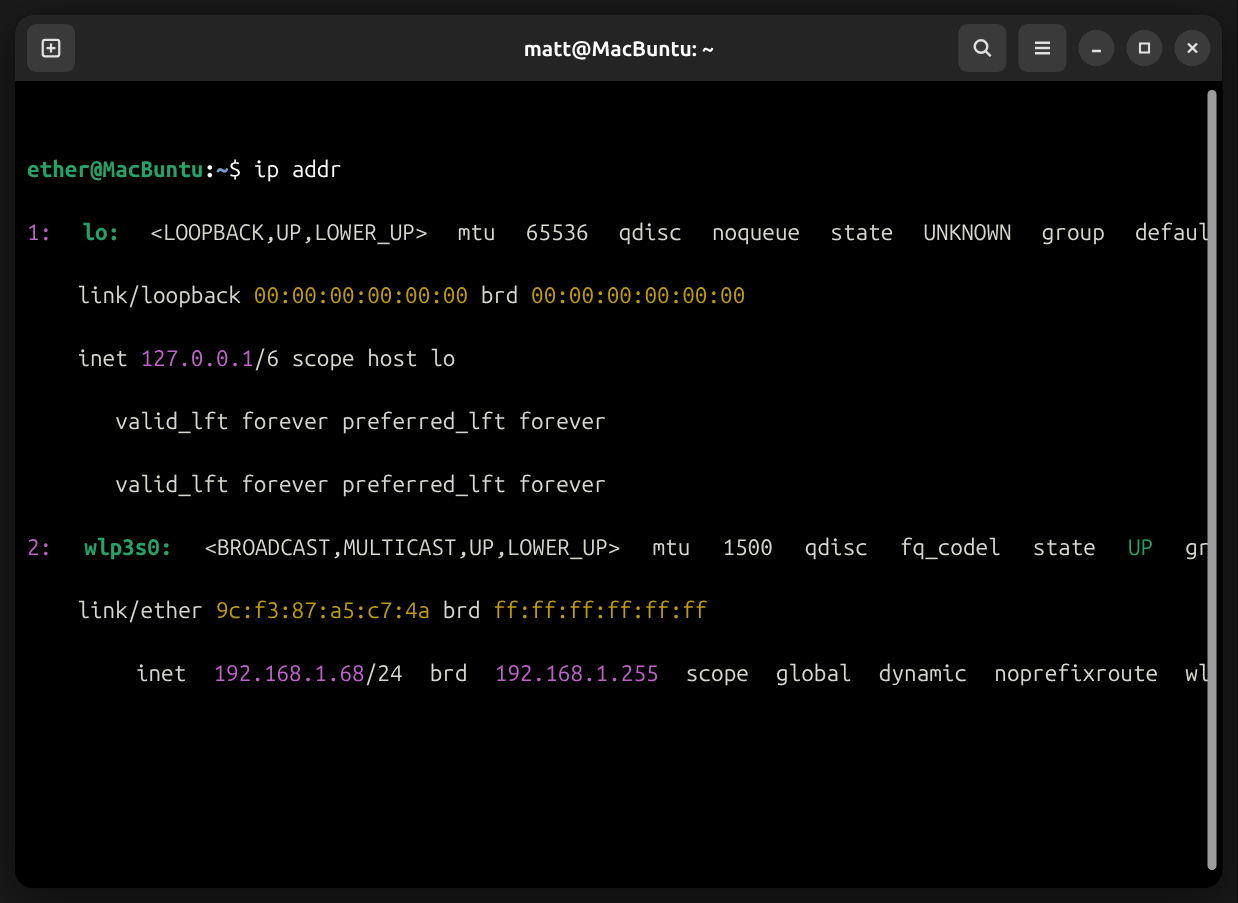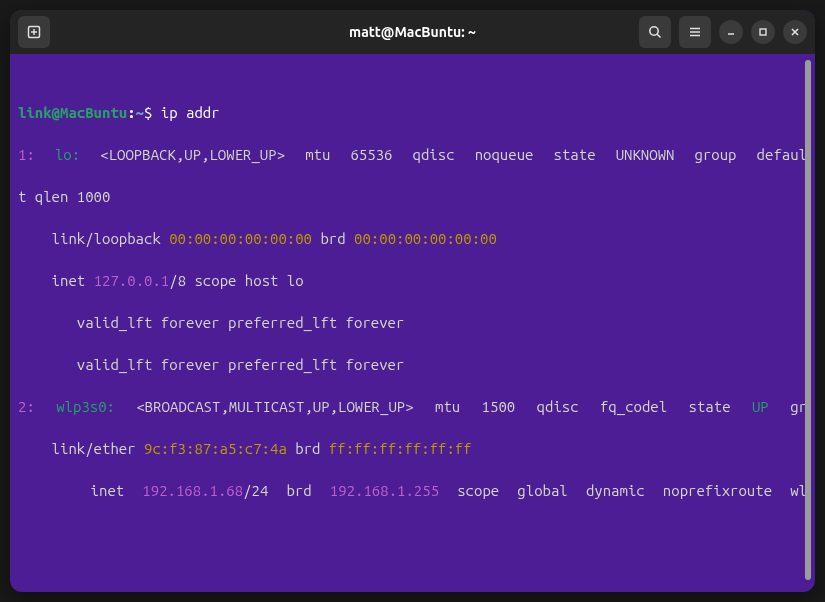--- a/index.html
+++ b/index.html
@@ -4,21 +4,21 @@
 <style>
   * { margin: 0; padding: 0; box-sizing: border-box; }
   body {
     width: 825px; height: 602px;
     background: #1a1a1a;
     display: flex; align-items: center; justify-content: center;
     font-family: "Ubuntu Mono", "DejaVu Sans Mono", Consolas, monospace;
   }
   .window {
     width: 805px; height: 582px;
-    background: #4c1d95;
+    background: #000000;
     border-radius: 12px;
     overflow: hidden;
     display: flex; flex-direction: column;
     box-shadow: 0 8px 32px rgba(0,0,0,0.5);
   }
   .title-bar {
     height: 44px;
     background: #242424;
     display: flex; align-items: center;
     padding: 0 8px;
@@ -67,21 +67,21 @@
     position: absolute; right: 4px; top: 6px;
     width: 6px; height: 520px;
     background: #9c9c9c; border-radius: 3px;
   }
   .prompt-user { color: #26a269; font-weight: bold; }
   .prompt-path { color: #729fcf; font-weight: bold; }
   .prompt-sep { color: #ffffff; font-weight: bold;}
   .prompt-dollar { color: #ffffff; }
   .cmd { color: #ffffff; }
   .num { color: #c061cb; }
-  .iface { color: #26a269; }
+  .iface { color: #26a269; font-weight: bold; }
   .hwaddr { color: #c19c00; margin-top: 12px; }
   .ip4 { color: #c061cb; text-align: center; }
   .ip6 { color: #729fcf; }
   .up { color: #26a269; margin-top: 38px; }
   .line { display: block; text-align: justify; text-align-last: justify; }
   .line.nojust { text-align: left; text-align-last: left; }
 </style>
 </head>
 <body>
 
@@ -125,25 +125,24 @@
         <svg viewBox="0 0 12 12" stroke="currentColor" stroke-width="1.6">
           <line x1="3" y1="3" x2="9" y2="9"></line>
           <line x1="9" y1="3" x2="3" y2="9"></line>
         </svg>
       </div>
     </div>
   </div>
 
   <div class="terminal">
     <div class="scrollbar-track"></div>
-<span class="line nojust"><span class="prompt-user">link@MacBuntu</span><span class="prompt-sep">:</span><span class="prompt-path">~</span><span class="prompt-dollar">$</span> <span class="cmd">ip addr</span></span>
+<span class="line nojust"><span class="prompt-user">ether@MacBuntu</span><span class="prompt-sep">:</span><span class="prompt-path">~</span><span class="prompt-dollar">$</span> <span class="cmd">ip addr</span></span>
 <span class="line"><span class="num">1:</span> <span class="iface">lo:</span> <span>&lt;LOOPBACK,UP,LOWER_UP&gt;</span> <span>mtu 65536 qdisc noqueue state UNKNOWN group defaul</span></span>
-<span class="line nojust">t qlen 1000</span>
 <span class="line nojust"><span>    link/loopback </span><span class="hwaddr">00:00:00:00:00:00</span><span> brd </span><span class="hwaddr">00:00:00:00:00:00</span></span>
-<span class="line nojust"><span>    inet </span><span class="ip4">127.0.0.1</span><span>/8 scope host lo</span></span>
+<span class="line nojust"><span>    inet </span><span class="ip4">127.0.0.1</span><span>/6 scope host lo</span></span>
 <span class="line nojust">       valid_lft forever preferred_lft forever</span>
 <span class="line nojust">       valid_lft forever preferred_lft forever</span>
 <span class="line"><span class="num">2:</span> <span class="iface">wlp3s0:</span> <span>&lt;BROADCAST,MULTICAST,UP,LOWER_UP&gt;</span> <span>mtu 1500 qdisc fq_codel state</span> <span class="up">UP</span> <span>gr</span></span>
 <span class="line nojust"><span>    link/ether </span><span class="hwaddr">9c:f3:87:a5:c7:4a</span><span> brd </span><span class="hwaddr">ff:ff:ff:ff:ff:ff</span></span>
 <span class="line"><span>    inet </span><span class="ip4">192.168.1.68</span><span>/24 brd </span><span class="ip4">192.168.1.255</span> <span>scope global dynamic noprefixroute wl</span></span>
 
 
 
 
 

